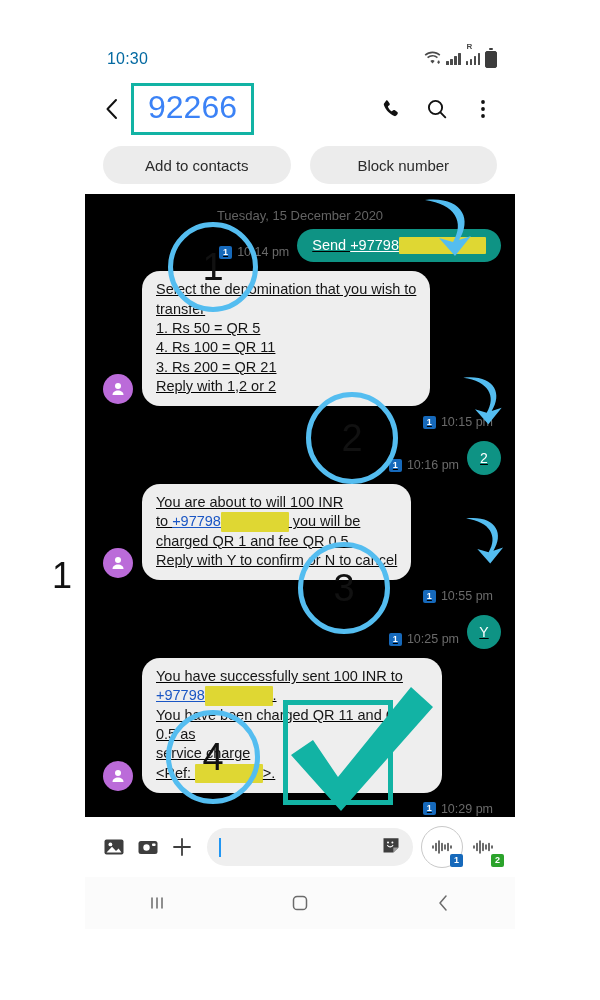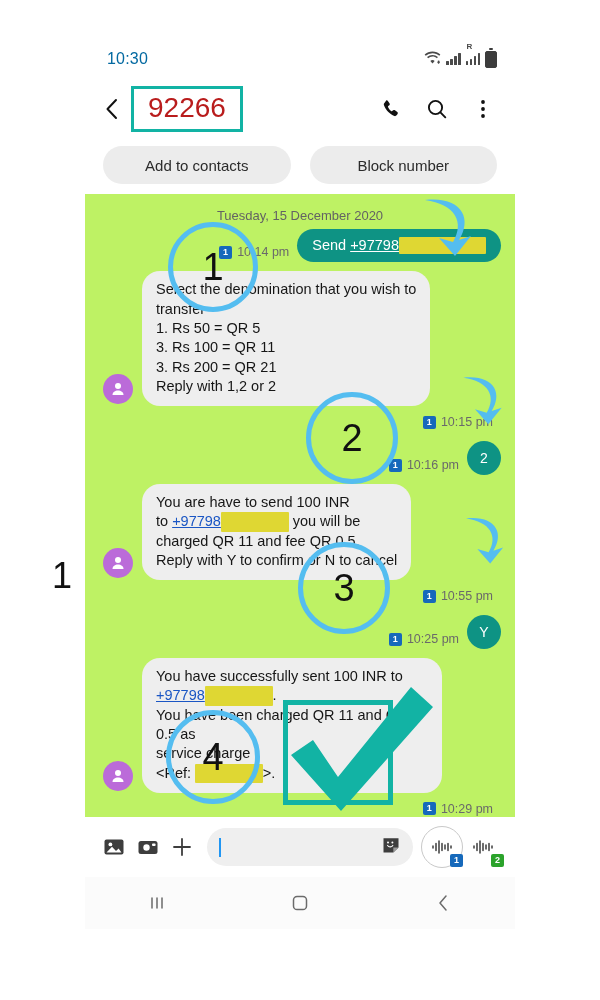--- a/index.html
+++ b/index.html
@@ -29,32 +29,32 @@
   .sigwrap{position:relative;display:flex;align-items:flex-end;}
   .roam{position:absolute;top:-10px;left:1px;font-size:8px;font-weight:bold;color:#4a4a4a;line-height:1;}
   .batt{width:10px;height:15px;border:1.6px solid #3c3c3c;border-radius:2px;position:relative;background:#3c3c3c;}
   .batt:after{content:"";position:absolute;top:-3.5px;left:2.5px;width:4px;height:2px;background:#3c3c3c;border-radius:1px;}
   
   #appbar{height:62px;display:flex;align-items:center;padding:0 16px 0 14px;box-sizing:border-box;}
   #backbtn{width:26px;height:26px;flex:0 0 auto;display:flex;align-items:center;justify-content:center;}
   #titlebox{
     margin-left:6px;border:3px solid #12b3a4;padding:4px 14px 6px 14px;
   }
-  #title{font-size:28px;color:#b91c1c;line-height:1.1;}
+  #title{font-size:32px;color:#3b82f6;line-height:1.1;}
   #appbar-actions{margin-left:auto;display:flex;align-items:center;gap:22px;padding-right:4px;}
   .abicon{width:24px;height:24px;display:flex;align-items:center;justify-content:center;}
   
   #chips{display:flex;gap:19px;padding:6px 18px 10px 18px;box-sizing:border-box;}
   .chip{
     flex:1;height:38px;border-radius:19px;background:#ececec;
     display:flex;align-items:center;justify-content:center;
     font-size:15px;color:#2b2b2b;
   }
   
-  #thread{background:#bef264;padding:6px 0 0 0;height:623px;box-sizing:border-box;position:relative;}
+  #thread{background:#000000;padding:6px 0 0 0;height:623px;box-sizing:border-box;position:relative;text-decoration:underline;}
   #datesep{text-align:center;font-size:13px;color:#636363;padding:8px 0 6px 0;}
   .row{display:flex;align-items:flex-end;padding:0 14px 0 18px;margin-bottom:9px;}
   .row.out{justify-content:flex-end;}
   .avatar{
     width:30px;height:30px;border-radius:50%;background:#bb6bd9;flex:0 0 auto;
     display:flex;align-items:center;justify-content:center;margin-right:9px;margin-bottom:2px;
   }
   .bubble-in{
     background:#eeeeee;border-radius:18px;padding:9px 14px 10px 14px;
     font-size:14.5px;line-height:1.33;color:#161616;max-width:272px;
@@ -199,21 +199,21 @@
       <div class="avatar">
         <svg width="16" height="16" viewBox="0 0 16 16">
             <circle cx="8" cy="5" r="3" fill="#fff"></circle>
             <path d="M2.5 14c0-3 2.6-4.6 5.5-4.6s5.5 1.6 5.5 4.6z" fill="#fff"></path>
           </svg>
       </div>
       <div class="bubble-in">
         <div>Select the denomination that you wish to</div>
         <div>transfer</div>
         <div>1. Rs 50 = QR 5</div>
-        <div>3. Rs 100 = QR 11</div>
+        <div>4. Rs 100 = QR 11</div>
         <div>3. Rs 200 = QR 21</div>
         <div>Reply with 1,2 or 2</div>
       </div>
     </div>
     <div class="metarow">
       <div class="meta">
         <span class="simbadge">1</span>
         <span>10:15 pm</span>
       </div>
     </div>
@@ -227,23 +227,23 @@
     </div>
 
     <div class="row">
       <div class="avatar">
         <svg width="16" height="16" viewBox="0 0 16 16">
             <circle cx="8" cy="5" r="3" fill="#fff"></circle>
             <path d="M2.5 14c0-3 2.6-4.6 5.5-4.6s5.5 1.6 5.5 4.6z" fill="#fff"></path>
           </svg>
       </div>
       <div class="bubble-in">
-        <div>You are have to send 100 INR</div>
+        <div>You are about to will 100 INR</div>
         <div>to <span class="link">+97798</span><span class="redact">XXXXXXX</span> you will be</div>
-        <div>charged QR 11 and fee QR 0.5.</div>
+        <div>charged QR 1 and fee QR 0.5.</div>
         <div>Reply with Y to confirm or N to cancel</div>
       </div>
     </div>
     <div class="metarow">
       <div class="meta">
         <span class="simbadge">1</span>
         <span>10:55 pm</span>
       </div>
     </div>
 

